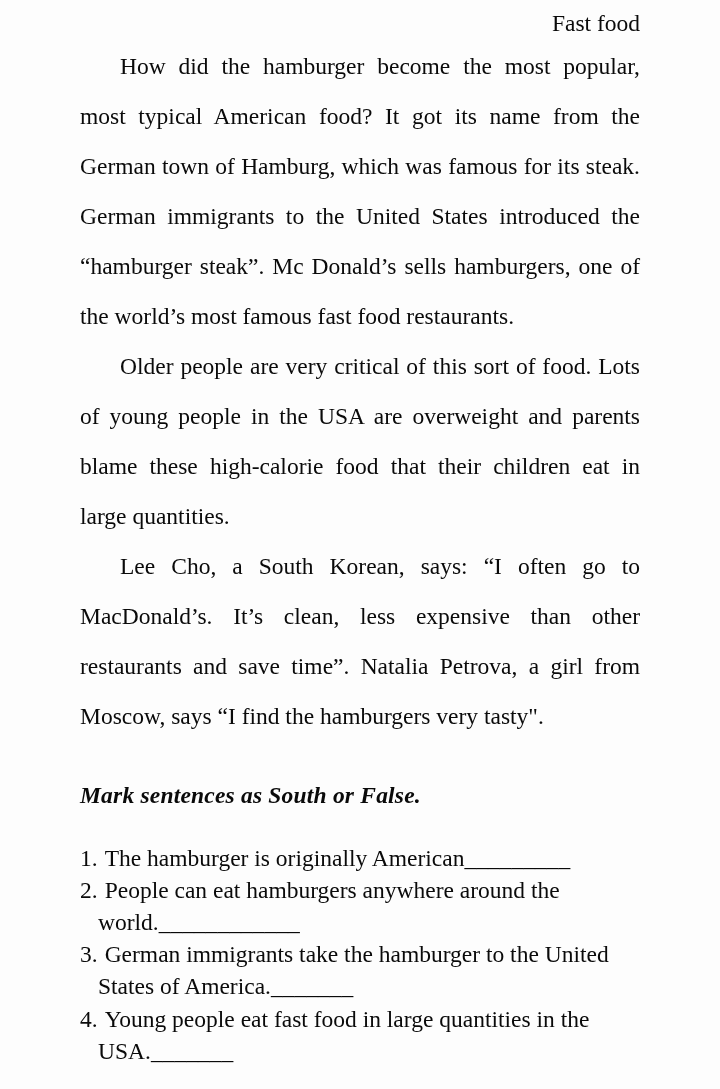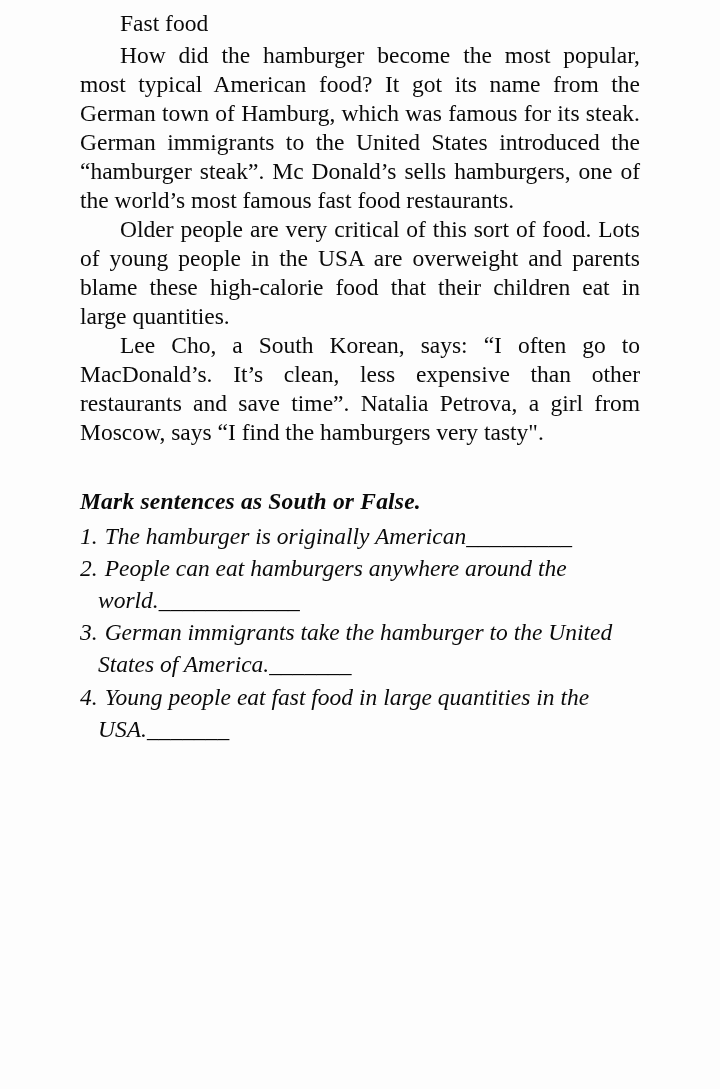--- a/index.html
+++ b/index.html
@@ -13,42 +13,42 @@
   }
   .page {
     width: 720px;
     height: 1089px;
     padding: 5px 80px 0 80px;
   }
   .title {
     font-size: 23.5px;
     font-weight: 400;
     line-height: 36.3px;
-    text-align: left;
+    text-align: right;
     text-indent: 40px; 
   }
   .para {
     font-size: 23.5px;
-    line-height: 29px;
+    line-height: 50px;
     text-align: justify;
     text-indent: 40px;
   }
   .task-heading {
     font-size: 23.5px;
     line-height: 36.3px;
     font-weight: 700;
     font-style: italic;
     margin-top: 36px;
     letter-spacing: 0.2px;
   }
   .questions {
     list-style: none;
+    margin-top: 28px;
     font-size: 23.5px;
     line-height: 32.2px;
-    font-style: italic;
   }
   .question {
     padding-left: 18px;   
     text-indent: -18px;
   }
   .qnum { margin-right: 7px; }
   .qnum.bold { font-weight: 700; }
   .qblank { white-space: nowrap; }
 </style>
 </head>

